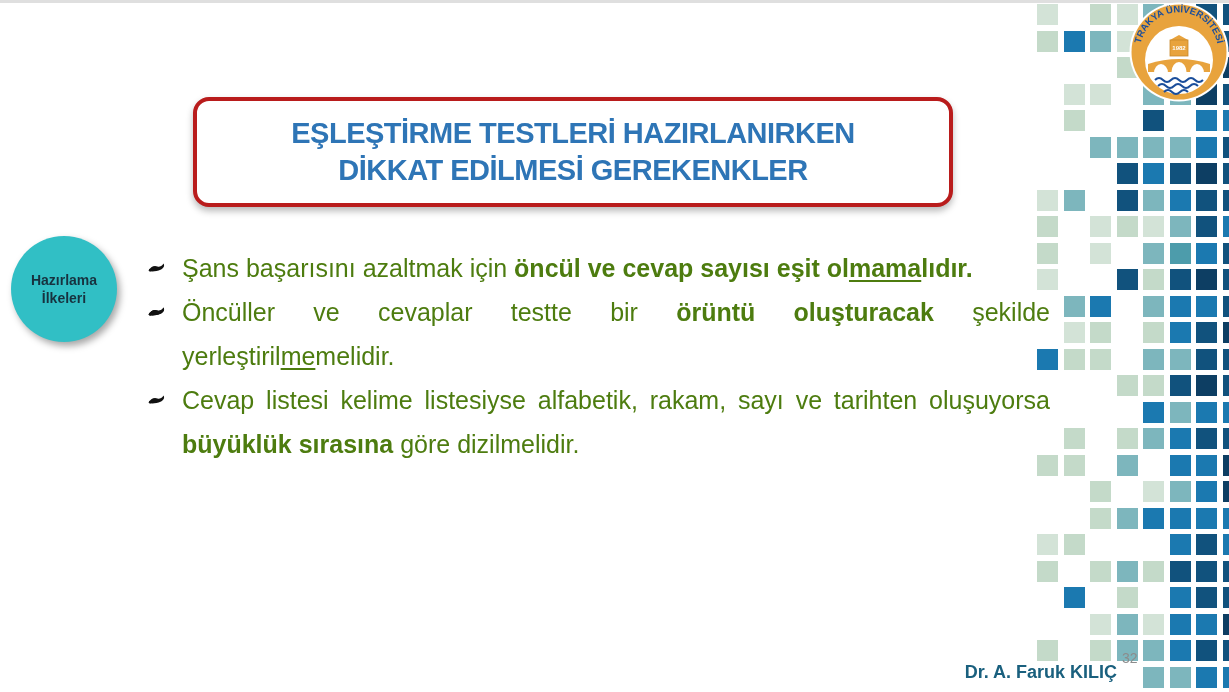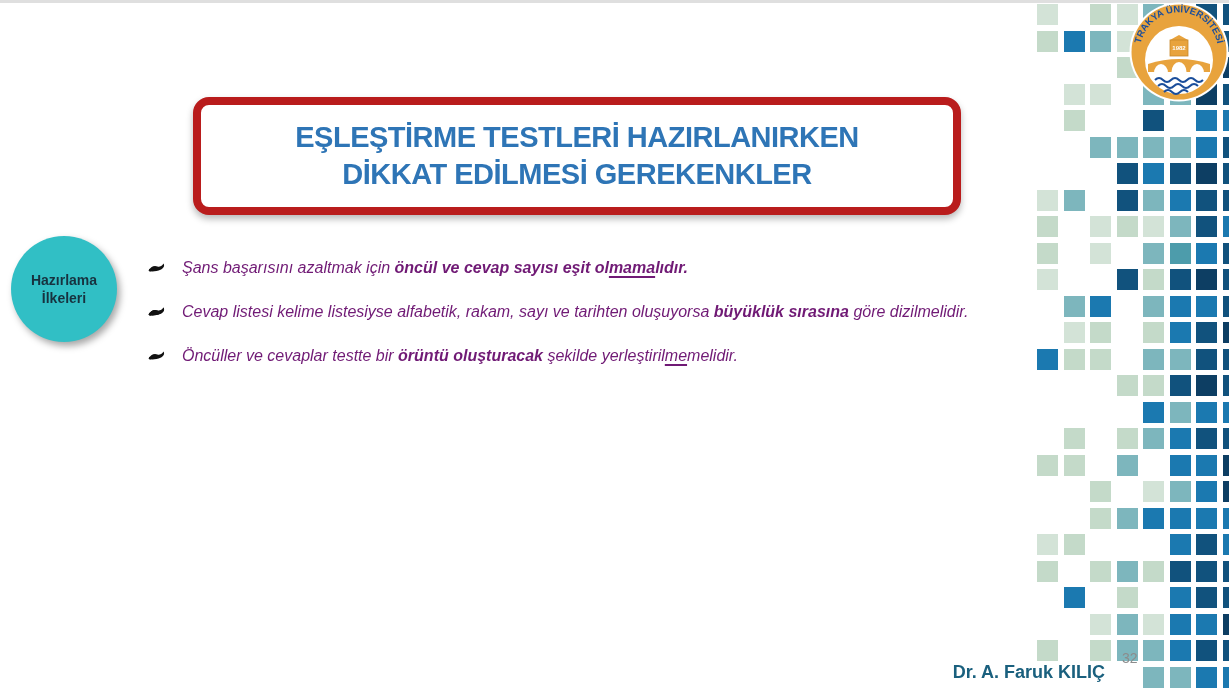--- a/index.html
+++ b/index.html
@@ -4,55 +4,55 @@
 <style>
   html,body{margin:0;padding:0;background:#000;}
   .slide{
     position:relative;width:1229px;height:692px;background:#ffffff;
     overflow:hidden;font-family:"Liberation Sans", sans-serif;
   }
   .top-edge-line{position:absolute;top:0;left:0;width:1229px;height:3px;background:#dfdfdf;}
   
   .title-box{
     position:absolute;left:193px;top:97px;width:752px;height:102px;
-    background:#ffffff;border:8px solid #b91c1c;border-radius:16px;
+    background:#ffffff;border:4px solid #b91c1c;border-radius:16px;
     box-shadow:0 4px 7px rgba(0,0,0,0.28);
     display:flex;flex-direction:column;justify-content:center;align-items:center;
     z-index:3;
   }
   .title-line{
     color:#2e75b6;font-weight:bold;font-size:29px;line-height:37px;
     letter-spacing:-0.5px;text-align:center;white-space:nowrap;
   }
   
   .side-circle{
     position:absolute;left:11px;top:236px;width:106px;height:106px;border-radius:50%;
     background:#31bfc5;box-shadow:3px 4px 7px rgba(0,0,0,0.35);
     display:flex;flex-direction:column;justify-content:center;align-items:center;
     z-index:3;
   }
   .side-circle span{color:#17323f;font-size:14px;line-height:18px;font-weight:bold;}
   
   .bullet-list{
     position:absolute;left:148px;top:246px;width:902px;z-index:2;
-    color:#701a75;font-size:16px;line-height:44px;font-style:italic;
+    color:#4d7c0f;font-size:25px;line-height:44px;
   }
   .bullet-item{position:relative;padding-left:34px;text-align:justify;}
   .bullet-item .glyph{position:absolute;left:0;top:15px;width:18px;height:14px;}
   .seg-b{font-weight:bold;}
   .seg-u{text-decoration:underline;text-decoration-thickness:2px;text-underline-offset:3px;}
   
   .mosaic{position:absolute;inset:0;z-index:1;overflow:hidden;}
   .mosaic div{position:absolute;width:21px;height:21px;}
   
   .logo{position:absolute;left:1129px;top:2px;width:100px;height:100px;z-index:5;}
   
   .footer-author{
     position:absolute;left:0;top:662px;width:1105px;text-align:right;
-    color:#1a607e;font-size:18px;font-weight:bold;z-index:4;
+    color:#1a607e;font-size:18px;font-weight:bold;z-index:4;padding-left:12px;
   }
   .page-number{
     position:absolute;left:1122px;top:650px;color:#8c8c8c;font-size:14px;z-index:4;
   }
 </style>
 </head>
 <body>
 
 <div class="slide">
   <div class="top-edge-line"></div>
@@ -227,25 +227,25 @@
           <path fill="#111" d="M1 10 C2 5.5 6.5 4 9.5 5.5 C11 6.2 14 5.2 15.5 2.5 C17 4.8 15.5 7.5 12.5 8.8 C9 10.3 4 11 1 10 Z"></path>
           <circle cx="2.2" cy="9.2" r="1.4" fill="#111"></circle>
         </svg><span class="">Şans başarısını azaltmak için </span><span class=" seg-b">öncül ve cevap sayısı eşit ol</span><span class=" seg-b seg-u">mama</span><span class=" seg-b">lıdır.</span></div>
       <div class="bullet-item"><svg class="glyph" viewBox="0 0 18 14">
           <path fill="#111" d="M1 10 C2 5.5 6.5 4 9.5 5.5 C11 6.2 14 5.2 15.5 2.5 C17 4.8 15.5 7.5 12.5 8.8 C9 10.3 4 11 1 10 Z"></path>
           <circle cx="2.2" cy="9.2" r="1.4" fill="#111"></circle>
         </svg></div>
       <div class="bullet-item"><svg class="glyph" viewBox="0 0 18 14">
           <path fill="#111" d="M1 10 C2 5.5 6.5 4 9.5 5.5 C11 6.2 14 5.2 15.5 2.5 C17 4.8 15.5 7.5 12.5 8.8 C9 10.3 4 11 1 10 Z"></path>
           <circle cx="2.2" cy="9.2" r="1.4" fill="#111"></circle>
+        </svg><span class="">Öncüller ve cevaplar testte bir </span><span class=" seg-b">örüntü oluşturacak</span><span class=""> şekilde yerleştiril</span><span class=" seg-u">me</span><span class="">melidir.</span></div>
+      <div class="bullet-item"><svg class="glyph" viewBox="0 0 18 14">
+          <path fill="#111" d="M1 10 C2 5.5 6.5 4 9.5 5.5 C11 6.2 14 5.2 15.5 2.5 C17 4.8 15.5 7.5 12.5 8.8 C9 10.3 4 11 1 10 Z"></path>
+          <circle cx="2.2" cy="9.2" r="1.4" fill="#111"></circle>
         </svg><span class="">Cevap listesi kelime listesiyse alfabetik, rakam, sayı ve tarihten oluşuyorsa </span><span class=" seg-b">büyüklük sırasına</span><span class=""> göre dizilmelidir.</span></div>
-      <div class="bullet-item"><svg class="glyph" viewBox="0 0 18 14">
-          <path fill="#111" d="M1 10 C2 5.5 6.5 4 9.5 5.5 C11 6.2 14 5.2 15.5 2.5 C17 4.8 15.5 7.5 12.5 8.8 C9 10.3 4 11 1 10 Z"></path>
-          <circle cx="2.2" cy="9.2" r="1.4" fill="#111"></circle>
-        </svg><span class="">Öncüller ve cevaplar testte bir </span><span class=" seg-b">örüntü oluşturacak</span><span class=""> şekilde yerleştiril</span><span class=" seg-u">me</span><span class="">melidir.</span></div>
     </div>
 
   <svg class="logo" viewBox="0 0 100 100">
     <circle cx="50" cy="50" r="49.5" fill="#ffffff"></circle>
     <circle cx="50" cy="50" r="47.5" fill="#E8A33D"></circle>
     <circle cx="50" cy="58" r="34" fill="#ffffff"></circle>
     <defs>
       <path id="logo-arc" d="M 12,58 A 39,39 0 1 1 88,58" fill="none"></path>
     </defs>
     <text font-size="9.5" font-weight="bold" fill="#1B4E9B" font-family="Liberation Sans, sans-serif">

